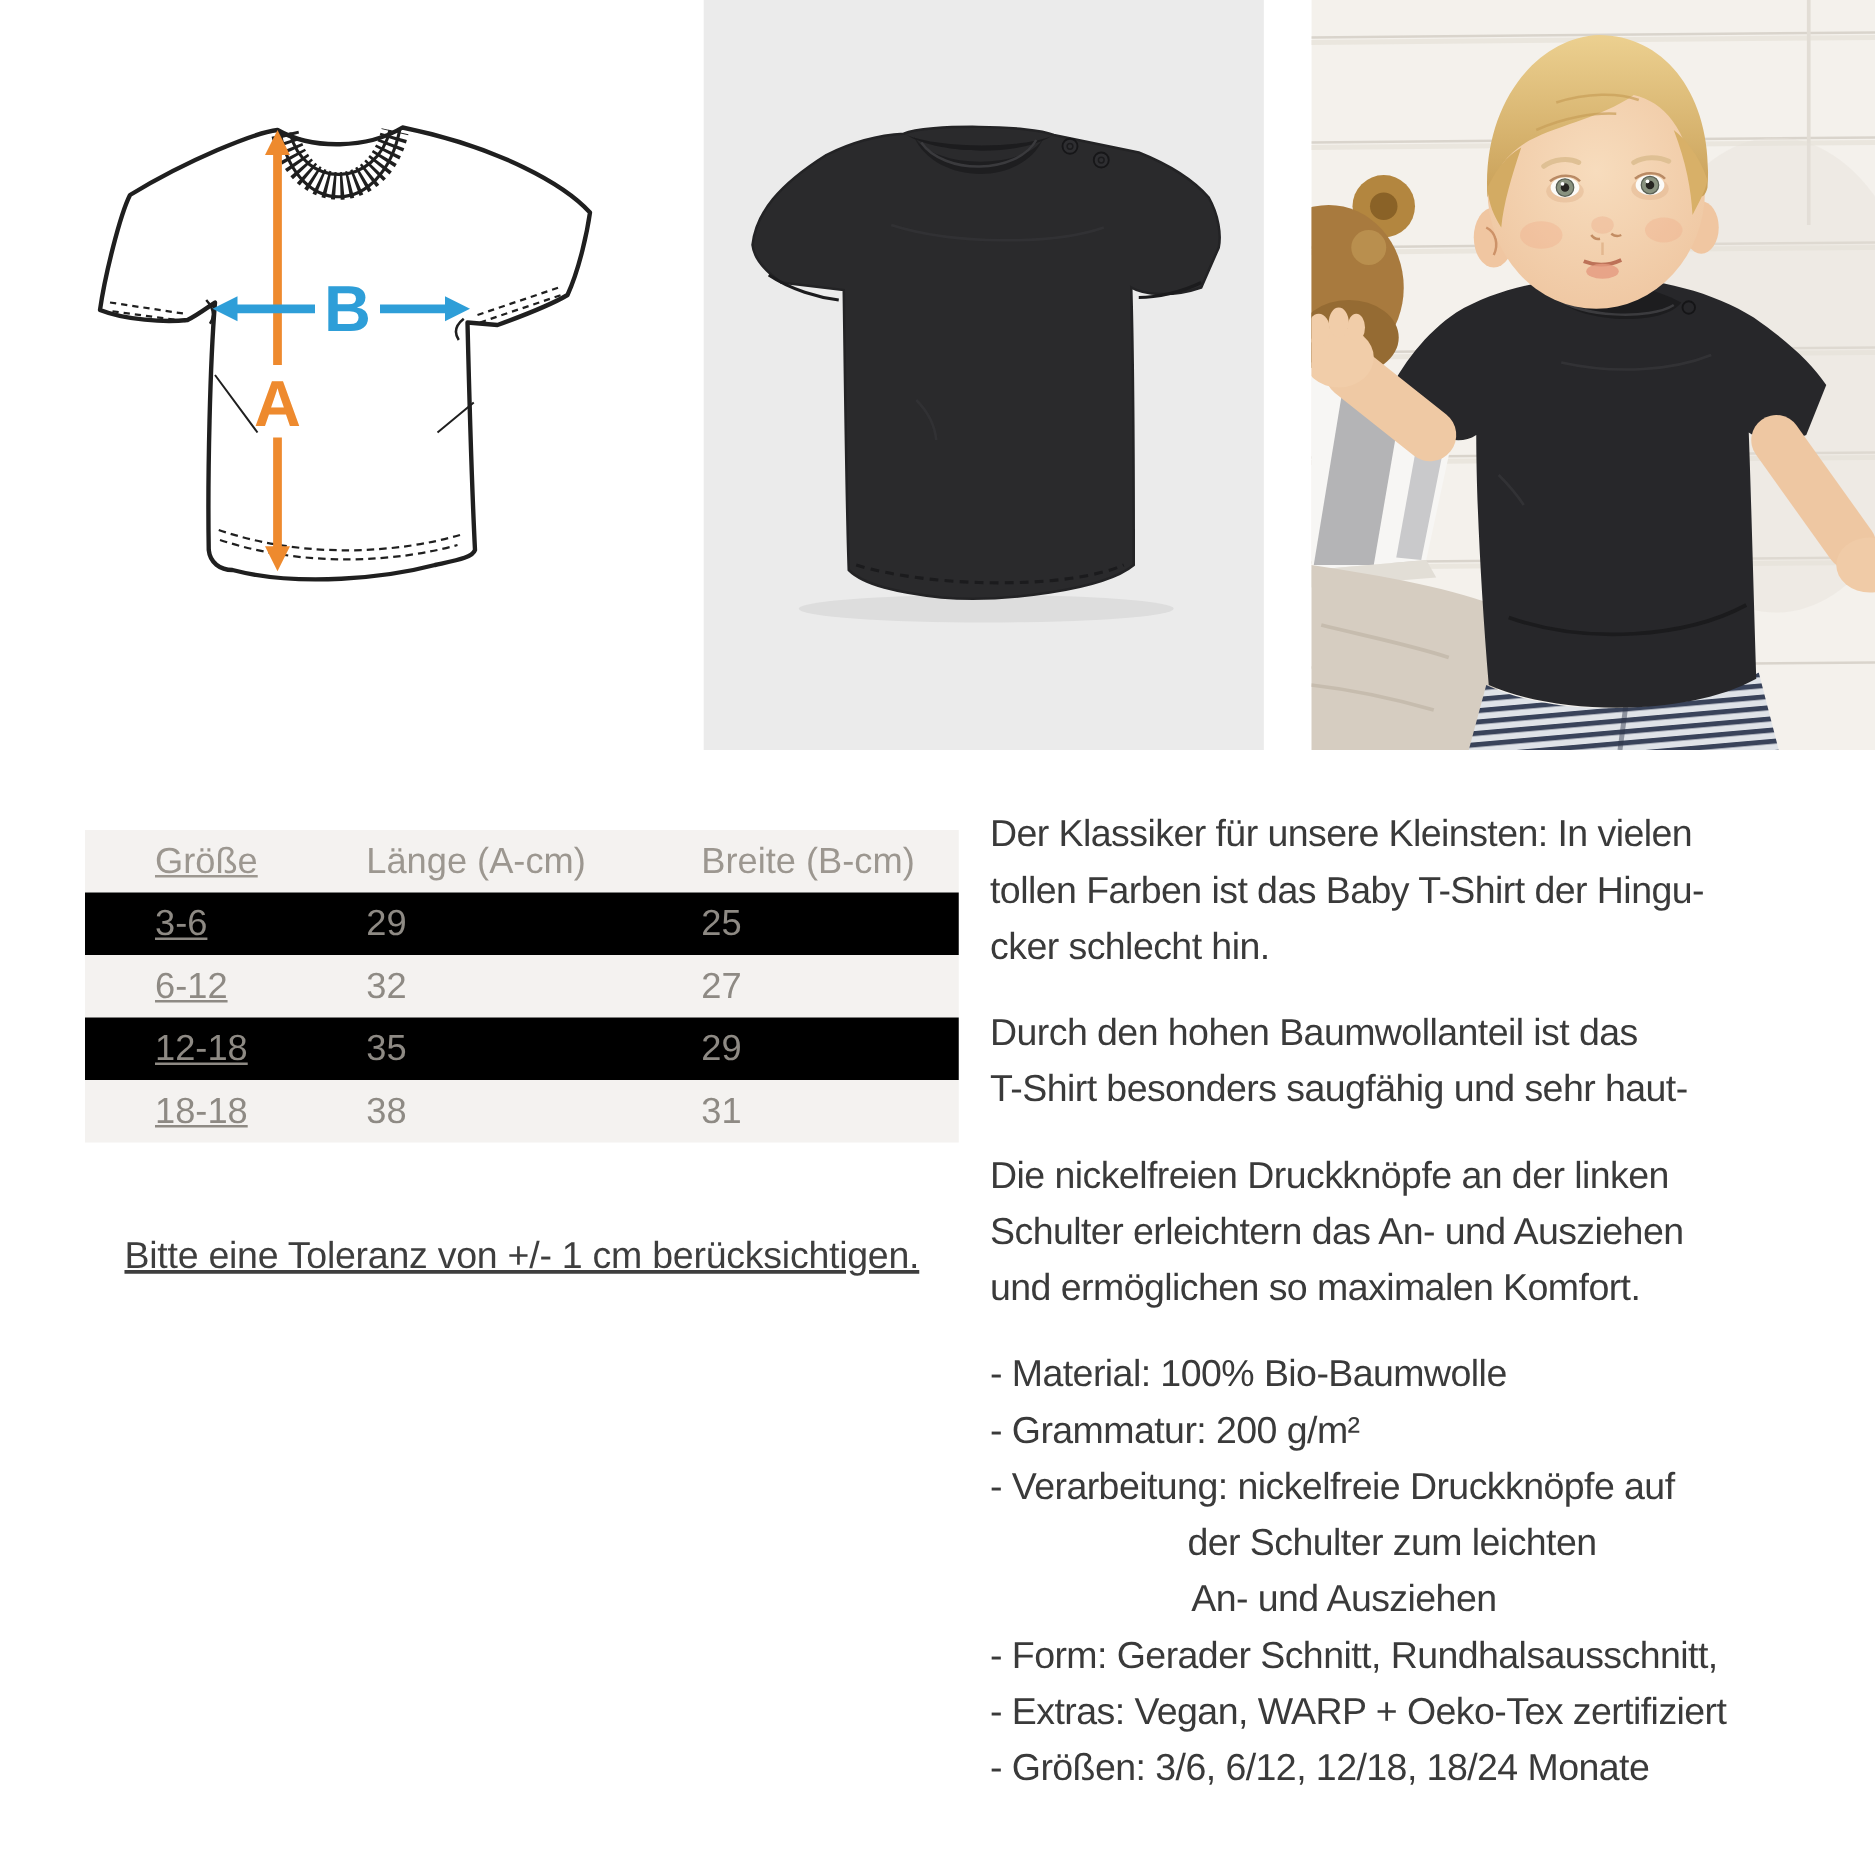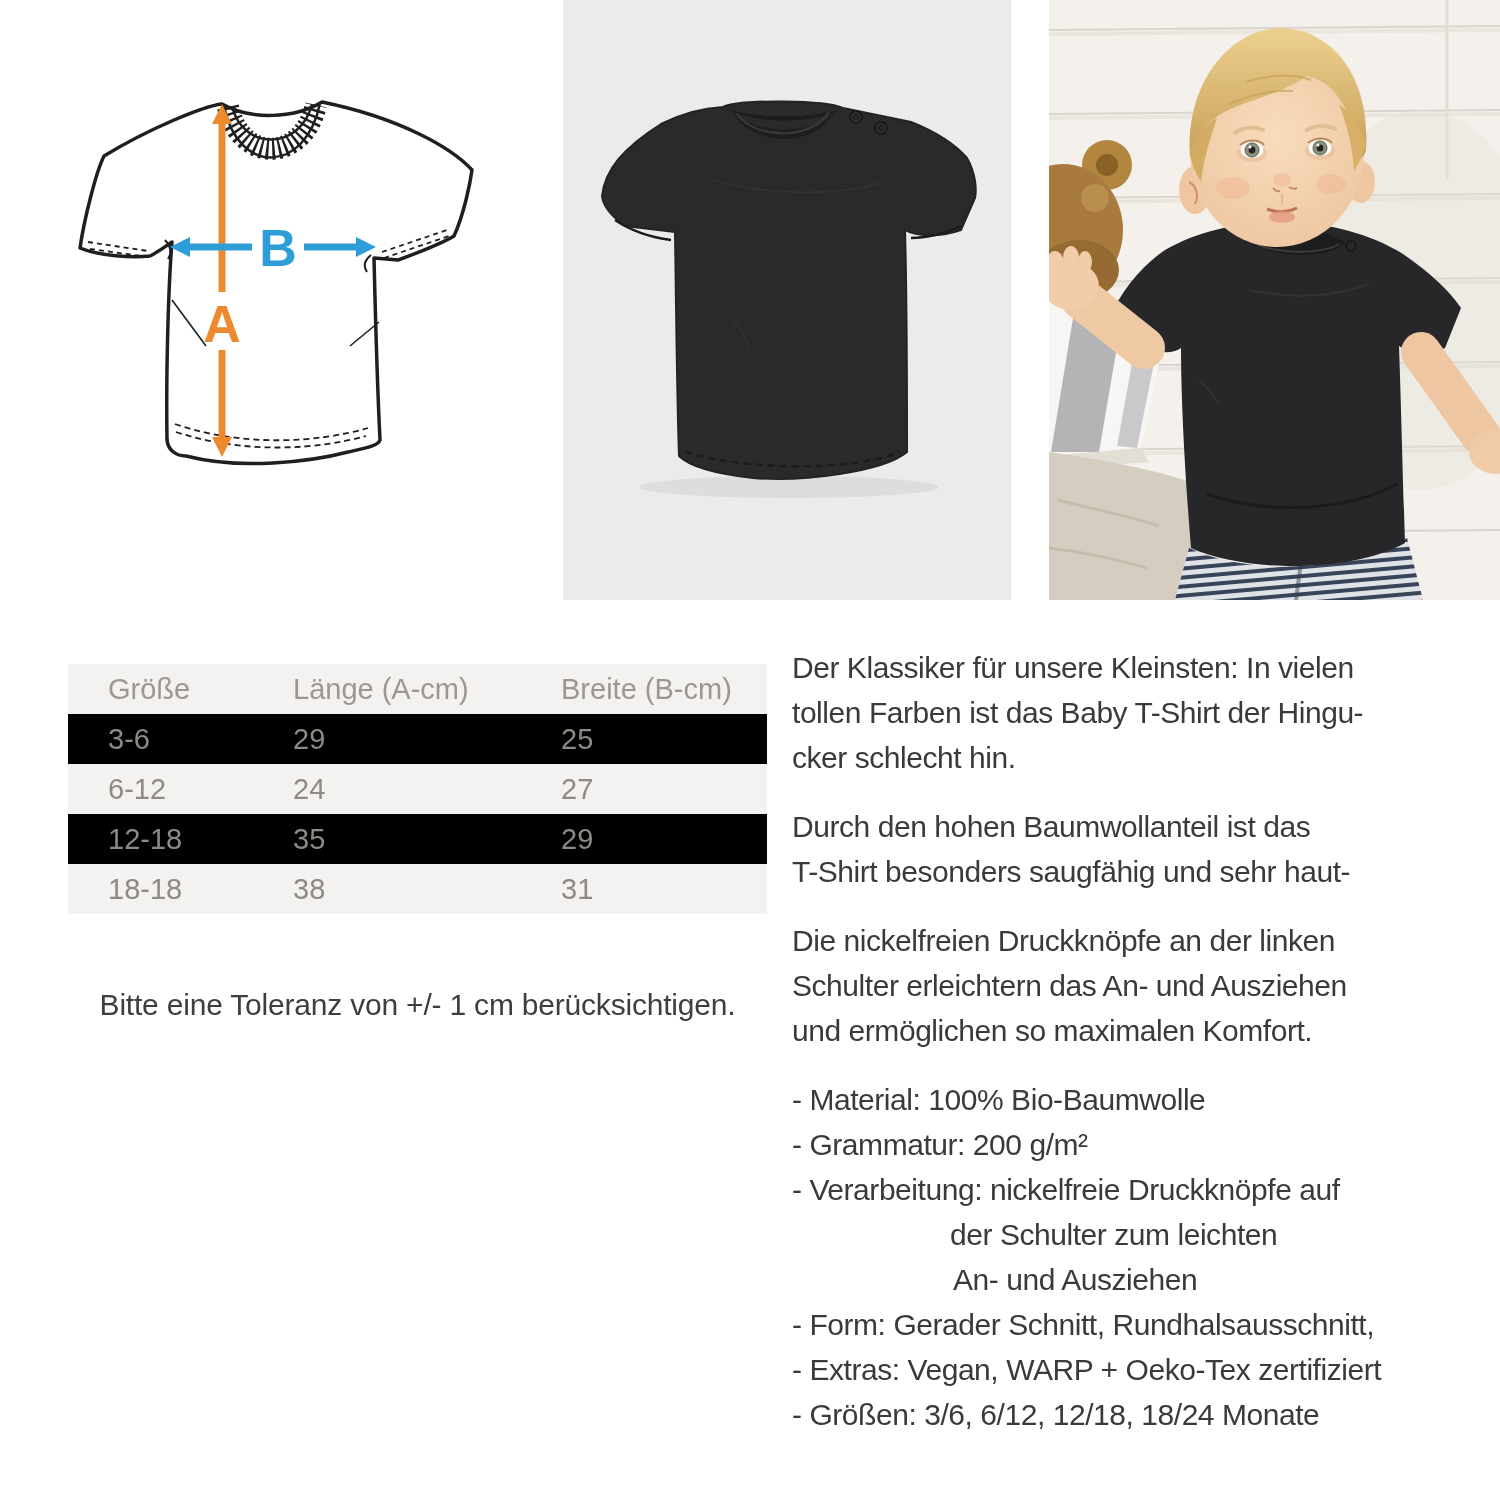--- a/index.html
+++ b/index.html
@@ -9,26 +9,26 @@
   .panel { position:absolute; top:0; }
   .diagram-panel { left:0; width:515px; height:620px; background:#ffffff; }
   .product-panel { left:563px; width:448px; height:600px; background:#ebebeb; }
   .model-panel  { left:1049px; width:451px; height:600px; overflow:hidden; }
   svg { display:block; }
 
   .size-table { position:absolute; left:68px; top:664px; width:699px; font-size:29px; }
   .tr { display:flex; height:50px; align-items:center; background:#f4f2f0; color:#8e8a84; }
   .tr.odd { background:#000000; }
   .tr.th { color:#9c9790; }
-  .c1 { width:225px; padding-left:40px; }
+  .c1 { width:225px; padding-left:56px;text-decoration:underline; }
   .c2 { width:268px; }
   .c3 { flex:1; }
 
   .tolerance { position:absolute; left:68px; top:988px; width:699px; text-align:center;
-               font-size:30px; color:#3e3e3e; letter-spacing:-0.2px; }
+               font-size:30px; color:#3e3e3e; letter-spacing:-0.2px;text-decoration:underline; }
 
   .desc { position:absolute; left:792px; top:645px; width:660px; font-size:30px;
           line-height:45px; color:#3a3a3a; letter-spacing:-0.45px; }
   .desc .para { margin-bottom:24px; }
   .line { display:block; white-space:nowrap; }
   .cont1 { padding-left:158px; }
   .cont2 { padding-left:161px; }
 </style>
 </head>
 <body>
@@ -242,21 +242,21 @@
       <div class="c2">Länge (A-cm)</div>
       <div class="c3">Breite (B-cm)</div>
     </div>
     <div class="tr odd">
       <div class="c1">3-6</div>
       <div class="c2">29</div>
       <div class="c3">25</div>
     </div>
     <div class="tr">
       <div class="c1">6-12</div>
-      <div class="c2">24</div>
+      <div class="c2">32</div>
       <div class="c3">27</div>
     </div>
     <div class="tr odd">
       <div class="c1">12-18</div>
       <div class="c2">35</div>
       <div class="c3">29</div>
     </div>
     <div class="tr">
       <div class="c1">18-18</div>
       <div class="c2">38</div>

